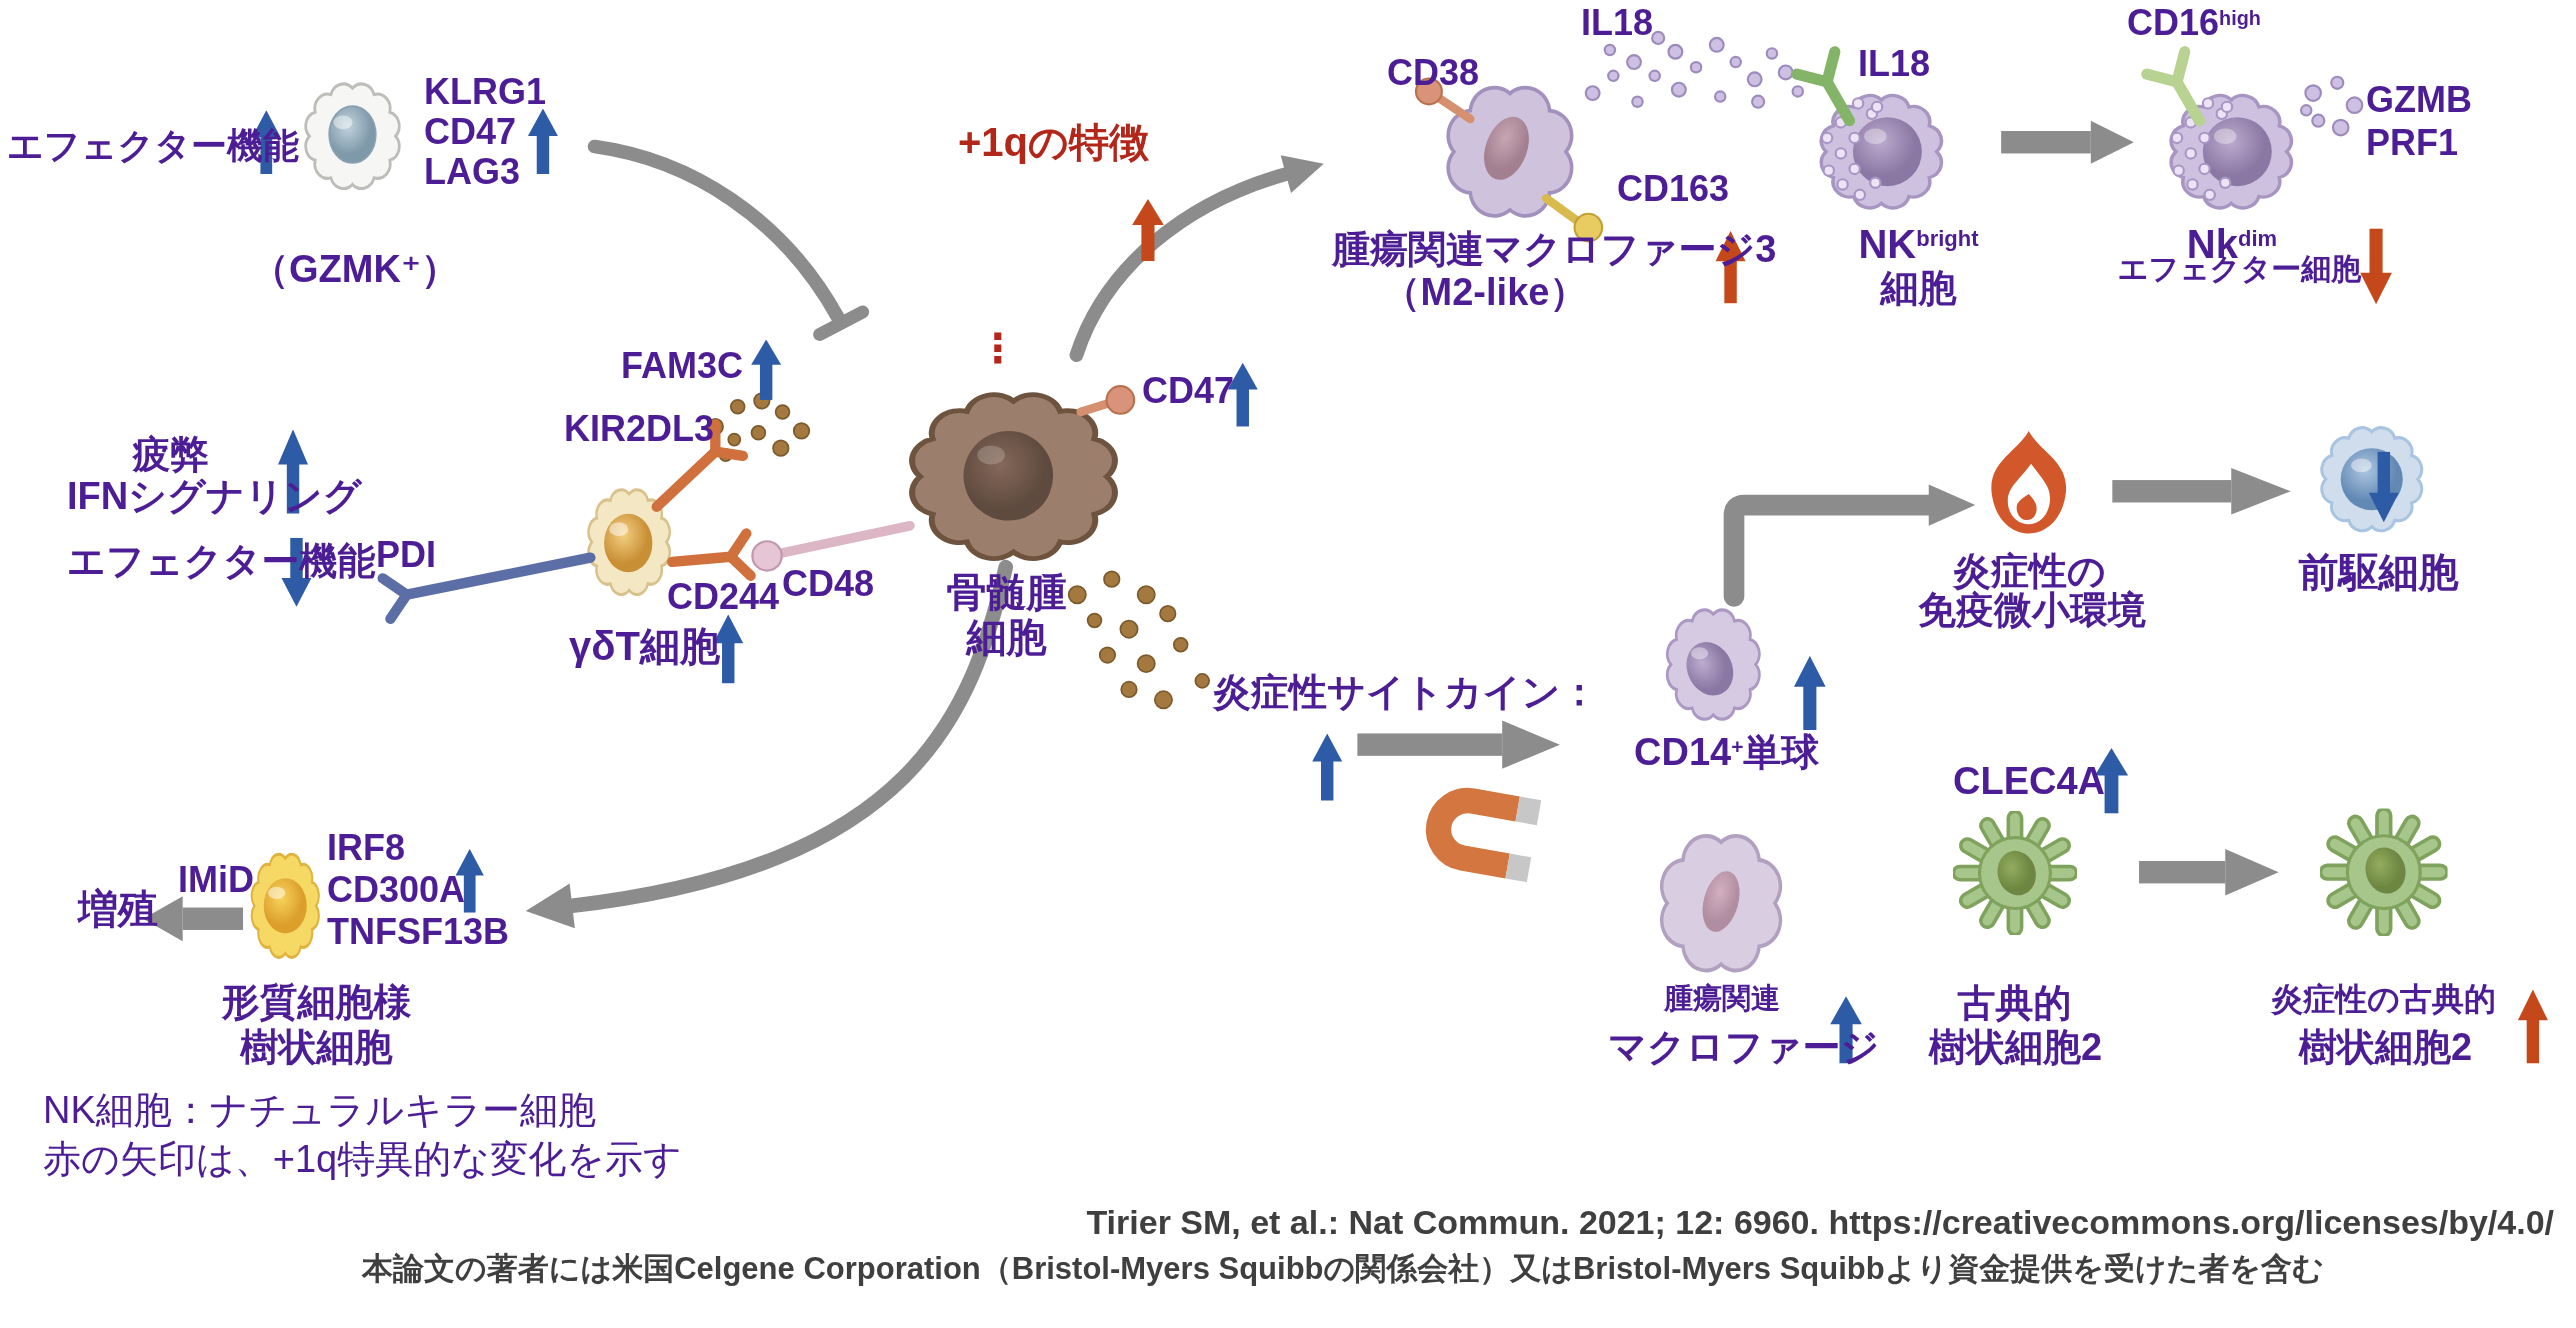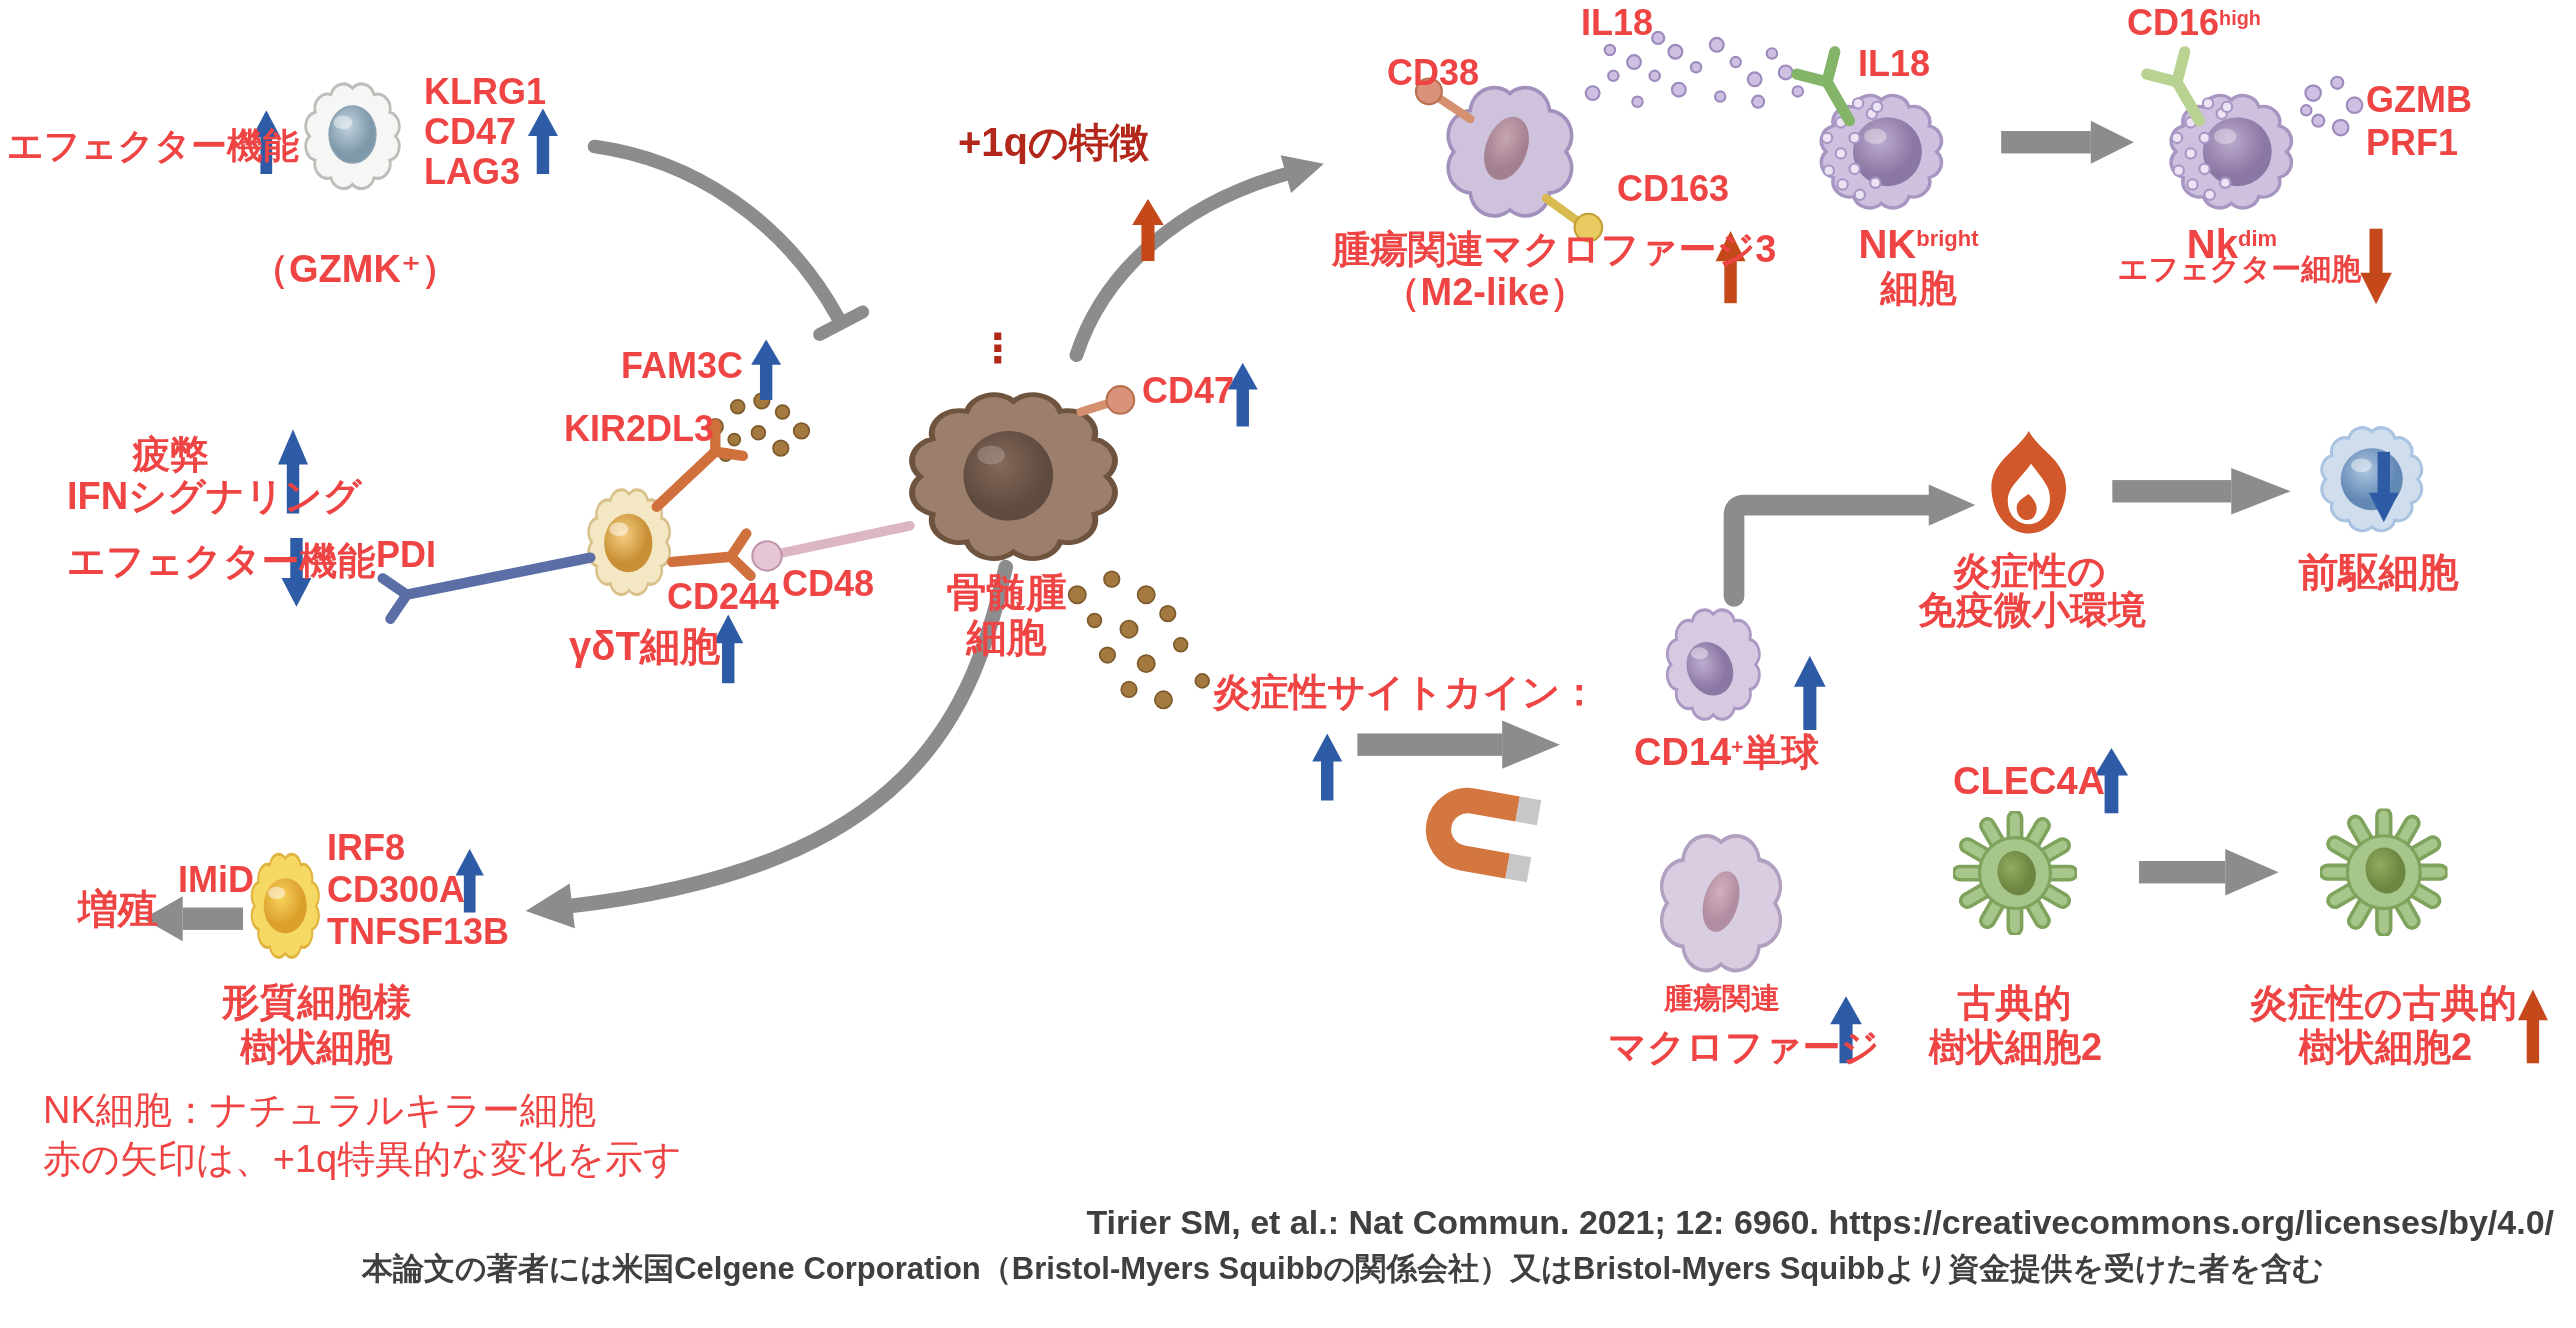--- a/index.html
+++ b/index.html
@@ -1,19 +1,19 @@
 <!DOCTYPE html>
 <html style="font-size:13.8px"><head>
 <meta charset="utf-8">
 <style>
   html,body{margin:0;padding:0;background:#fff;}
   #canvas{position:relative;width:2576px;height:1329px;background:#ffffff;overflow:hidden;
           font-family:"Liberation Sans","DejaVu Sans",sans-serif;}
   #art{position:absolute;left:0;top:0;}
-  .lbl{position:absolute;font-weight:700;color:#ef4444;white-space:nowrap;line-height:1.12;}
+  .lbl{position:absolute;font-weight:700;color:#4c1d95;white-space:nowrap;line-height:1.12;}
   .center{text-align:center;}
   .right{text-align:right;}
   .red{color:#b3261a;}
   .sup{font-size:0.55em;position:relative;top:-0.55em;font-weight:700;}
   .rows div{display:block;}
   .cite{position:absolute;font-weight:700;color:#3f3f3f;white-space:nowrap;}
 </style>
 </head>
 <body>
 
@@ -410,21 +410,21 @@
 <div class="lbl center" style="left:1952px;top:550px;width:155px;font-size:38px">炎症性の</div>
 <div class="lbl center" style="left:1918px;top:589px;width:228px;font-size:38px">免疫微小環境</div>
 <div class="lbl center" style="left:2249px;top:550px;width:259px;font-size:40px">前駆細胞</div>
 
 <div class="lbl center" style="left:1636px;top:982px;width:172px;font-size:29px">腫瘍関連</div>
 <div class="lbl center" style="left:1608px;top:1026px;width:228px;font-size:38px">マクロファージ</div>
 
 <div class="lbl" style="left:1953px;top:760px;font-size:38px">CLEC4A</div>
 <div class="lbl center" style="left:1956px;top:982px;width:117px;font-size:38px">古典的</div>
 <div class="lbl center" style="left:1924px;top:1026px;width:183px;font-size:38px">樹状細胞2</div>
-<div class="lbl center" style="left:2249px;top:982px;width:269px;font-size:38px">炎症性の古典的</div>
+<div class="lbl center" style="left:2249px;top:982px;width:269px;font-size:32px">炎症性の古典的</div>
 <div class="lbl center" style="left:2294px;top:1026px;width:183px;font-size:38px">樹状細胞2</div>
 
 <div class="lbl" style="left:178px;top:860px;font-size:36px">IMiD</div>
 <div class="lbl" style="left:78px;top:887px;font-size:40px">増殖</div>
 <div class="lbl rows" style="left:327px;top:827px;font-size:36px;line-height:42px">
   <div>IRF8</div>
   <div>CD300A</div>
   <div>TNFSF13B</div>
 </div>
 <div class="lbl center" style="left:213px;top:981px;width:207px;font-size:38px">形質細胞様</div>

